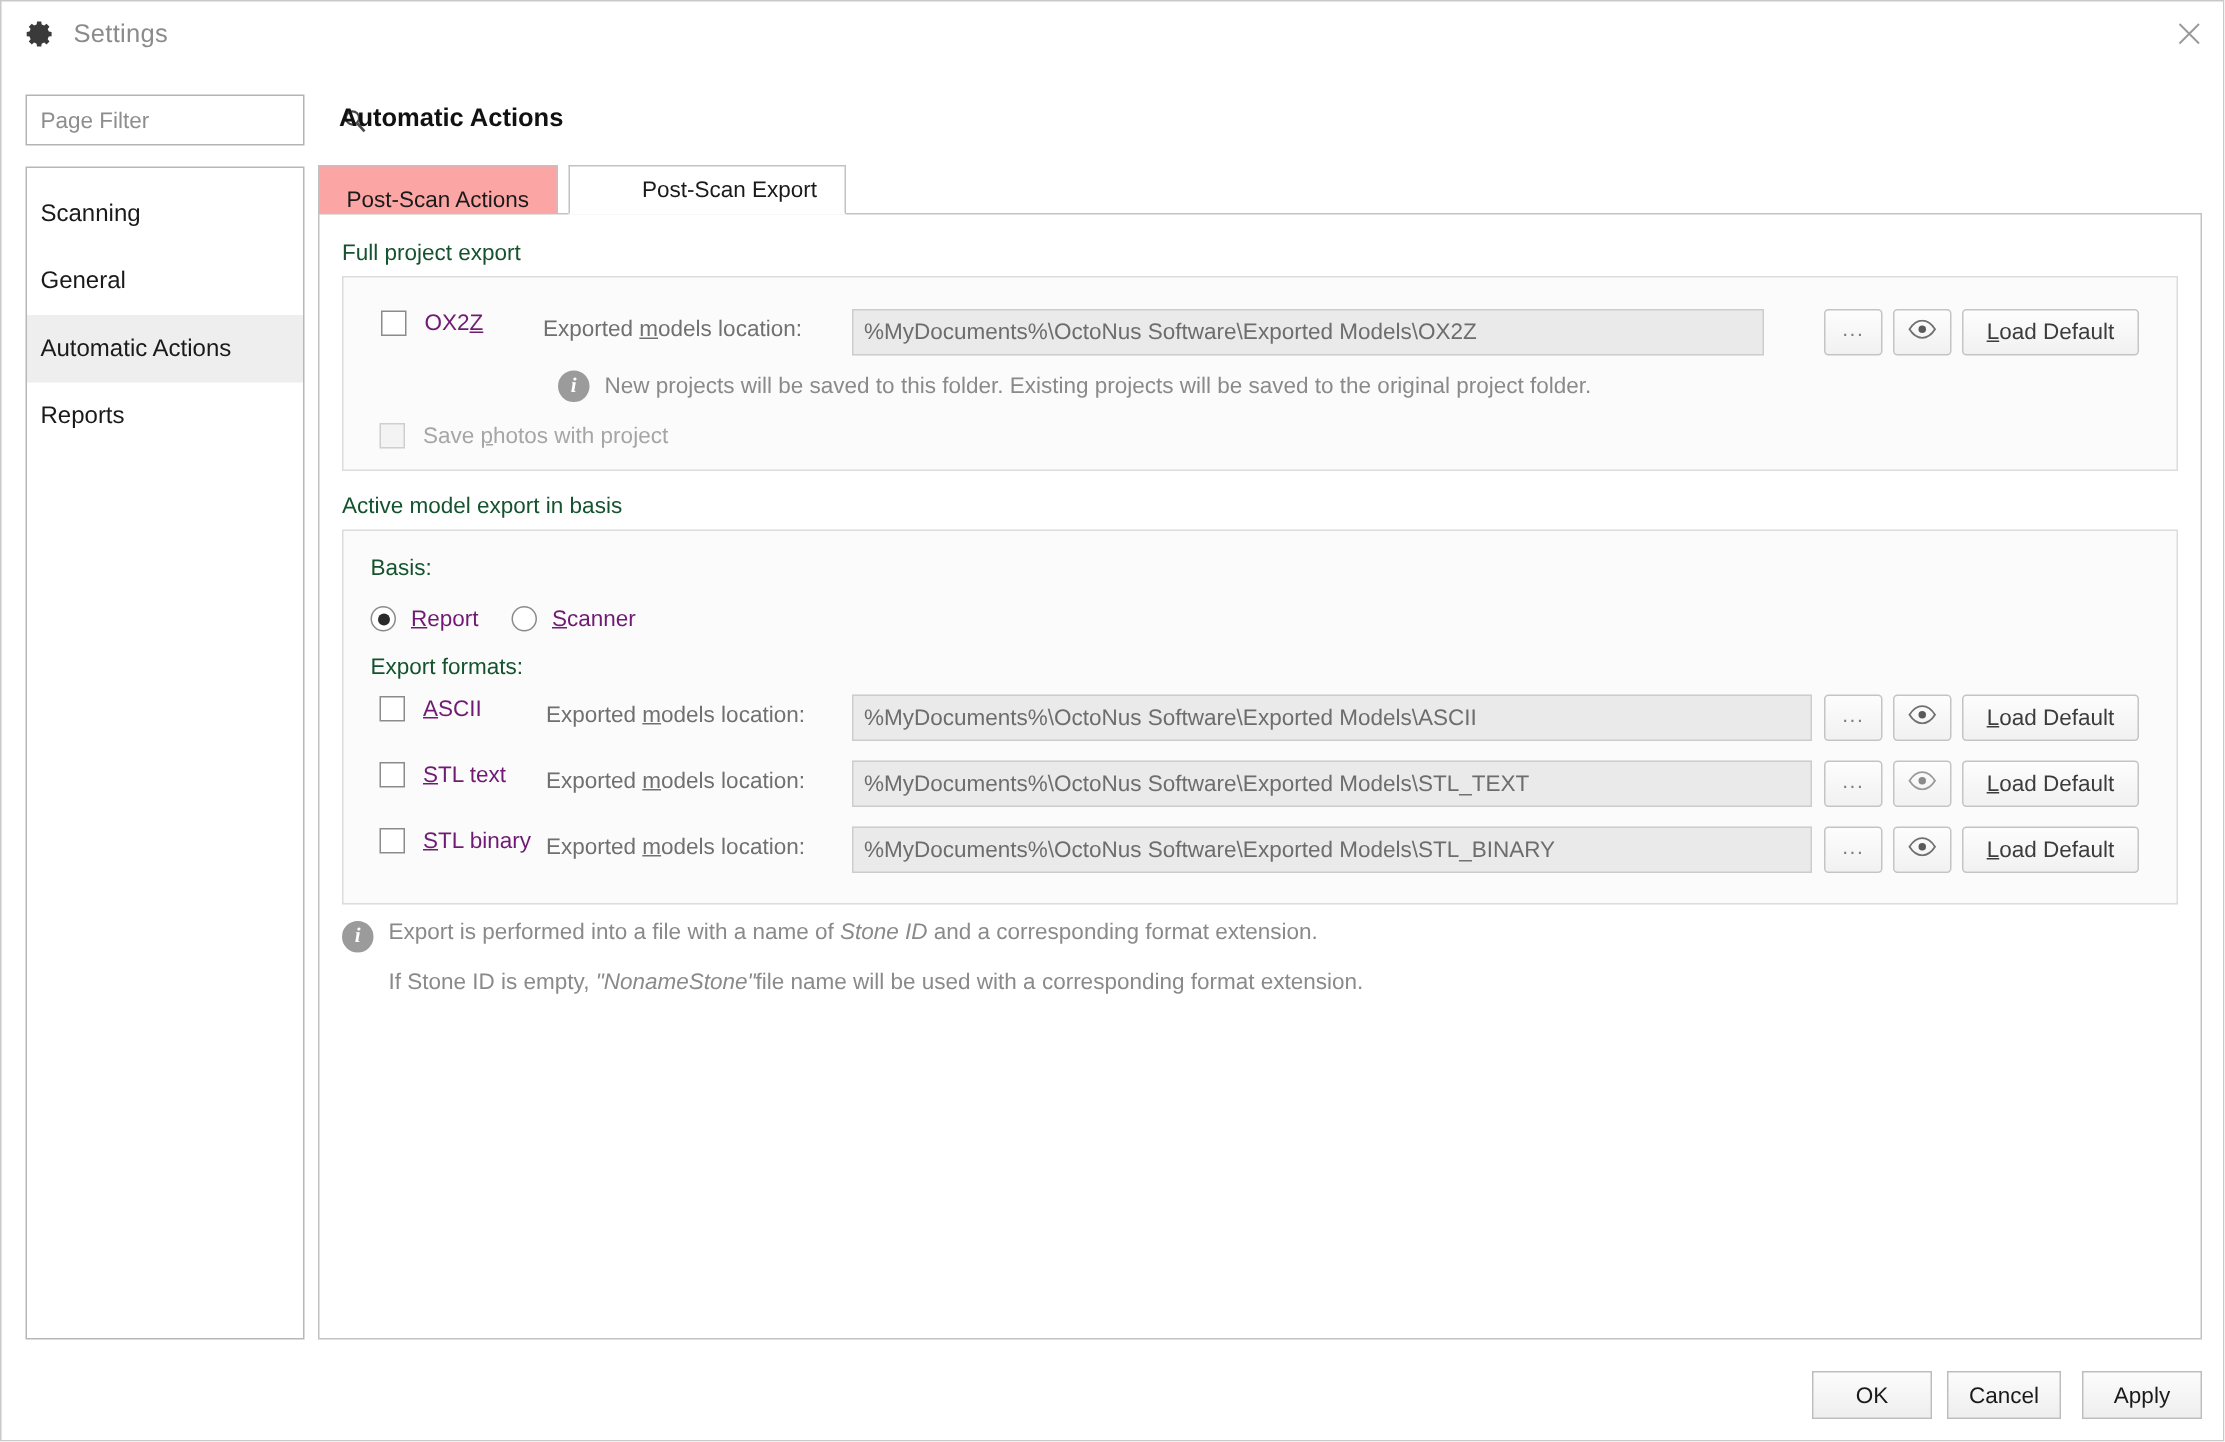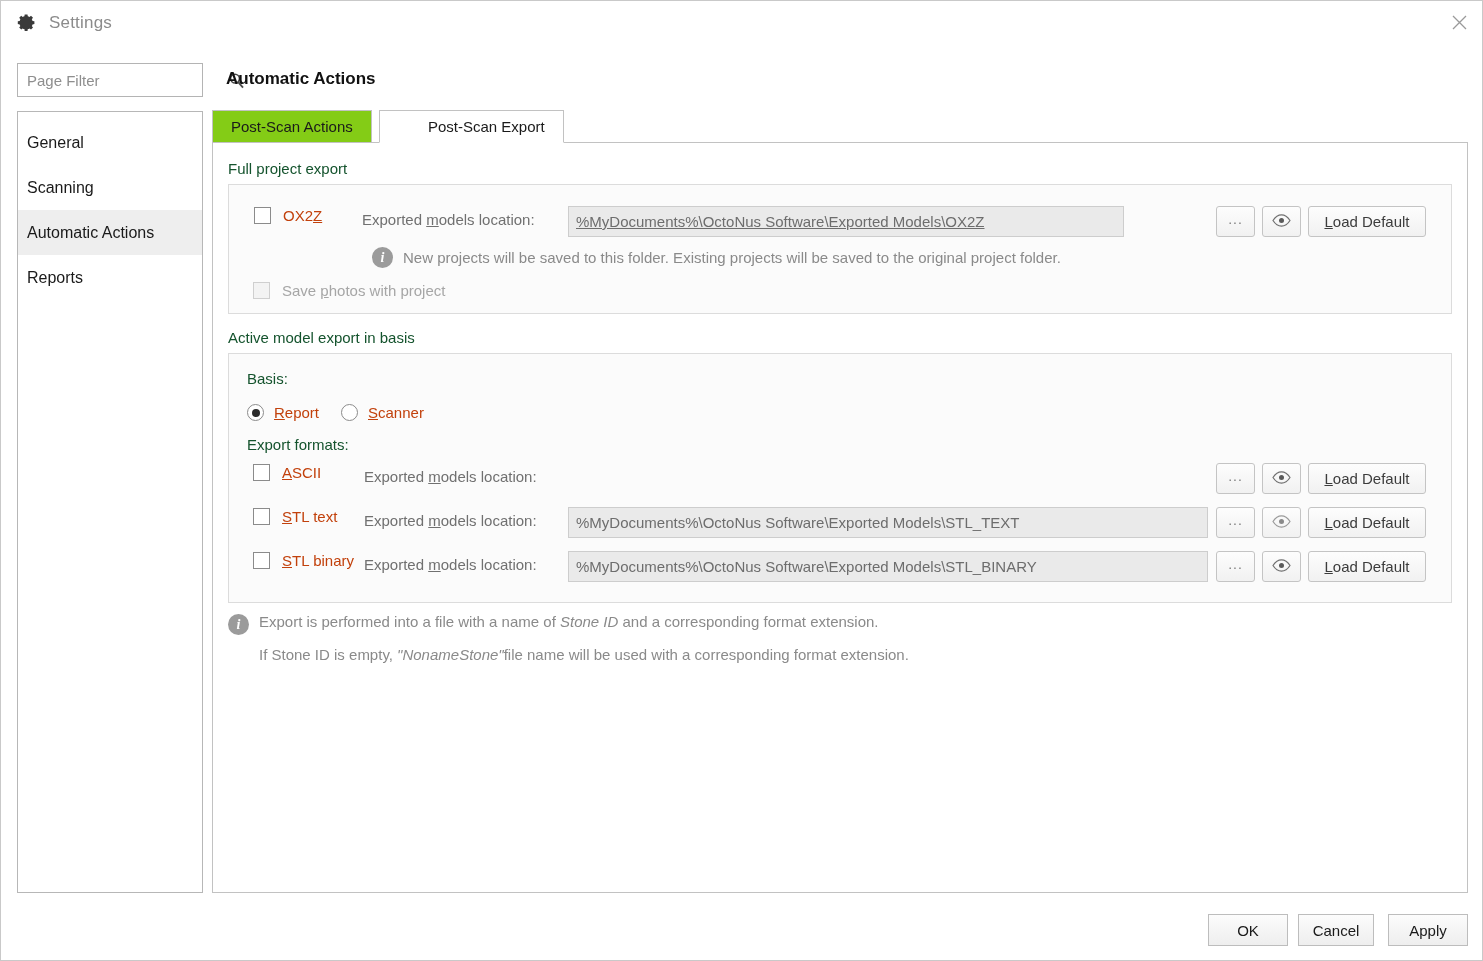--- a/index.html
+++ b/index.html
@@ -70,21 +70,21 @@
   }
   .tabs {
     position: absolute; left: 211px; top: 109px; width: 1256px; height: 33px;
   }
   .tab {
     position: absolute; top: 0; height: 33px;
     display: flex; align-items: center; justify-content: center;
     padding: 0 18px; font-size: 15px; color: #1a1a1a;
     border: 1px solid #c2c2c2;
   }
-  .tab.inactive { left: 0; background: #84cc16; border-bottom-color: #b6b6b6; }
+  .tab.inactive { left: 0; background: #fca5a5; border-bottom-color: #b6b6b6; align-items: flex-end; }
   .tab.active { left: 167px; background: #ffffff; border-bottom: 1px solid #ffffff; z-index: 3; padding-left: 48px; }
 
   .tab-body {
     position: absolute; left: 211px; top: 141px;
     width: 1256px; height: 751px;
     border: 1px solid #c2c2c2; background: #ffffff;
   }
 
   .section-label { font-size: 15px; color: #14532d; }
 
@@ -98,21 +98,21 @@
     background: #ffffff; display: inline-block; flex: none;
   }
   .cb.disabled { border-color: #cfcfcf; background: #f3f3f3; }
   .radio {
     width: 17px; height: 17px; border-radius: 50%;
     border: 1px solid #8b8b8b; background: #fff;
     display: inline-flex; align-items: center; justify-content: center; flex: none;
   }
   .radio .dot { width: 8px; height: 8px; border-radius: 50%; background: #2a2a2a; }
 
-  .lbl { font-size: 15px; color: #c2410c; }
+  .lbl { font-size: 15px; color: #701a75; }
   .lbl.disabled { color: #a6a6a6; }
   .lbl u { text-decoration: underline; }
 
   .field-label { font-size: 15px; color: #707070; }
   .field-label u { text-decoration: underline; }
 
   .textbox {
     height: 31px; border: 1px solid #cdcdcd; background: #eaeaea;
     display: flex; align-items: center; padding-left: 7px;
     font-size: 15px; color: #6d6d6d; overflow: hidden; white-space: nowrap;
@@ -176,24 +176,24 @@
     <span class="search-icon">
       <svg width="17" height="17" viewBox="0 0 17 17">
         <circle cx="7" cy="6.6" r="4.4" stroke="#4a4a4a" stroke-width="1.5" fill="none"></circle>
         <path d="M10.2 10.2 L15 15.6" stroke="#4a4a4a" stroke-width="1.8" fill="none"></path>
       </svg>
     </span>
   </div>
 
   <div class="nav-list">
     <div class="nav-item">
+      <span>Scanning</span>
+    </div>
+    <div class="nav-item">
       <span>General</span>
-    </div>
-    <div class="nav-item">
-      <span>Scanning</span>
     </div>
     <div class="nav-item selected">
       <span>Automatic Actions</span>
     </div>
     <div class="nav-item">
       <span>Reports</span>
     </div>
   </div>
 
   <div class="page-title">Automatic Actions</div>
@@ -213,21 +213,21 @@
 
     <div class="groupbox" style="position:absolute;left:15px;top:41px;width:1224px;height:130px;">
 
       <div class="row" style="position:absolute;left:25px;top:22px;">
         <span class="cb"></span>
         <span class="lbl" style="margin-left:12px;">OX2<u>Z</u></span>
       </div>
 
       <div class="field-label" style="position:absolute;left:133px;top:26px;">Exported <u>m</u>odels location:</div>
 
-      <div class="textbox" style="position:absolute;left:339px;top:21px;width:556px;text-decoration:underline;">%MyDocuments%\OctoNus Software\Exported Models\OX2Z</div>
+      <div class="textbox" style="position:absolute;left:339px;top:21px;width:608px;">%MyDocuments%\OctoNus Software\Exported Models\OX2Z</div>
 
       <div class="btn sm-dots" style="position:absolute;left:987px;top:21px;">...</div>
 
       <div class="btn eye" style="position:absolute;left:1033px;top:21px;">
         <span>
           <svg width="19" height="13" viewBox="0 0 19 13">
             <path d="M1 6.5 C4 1.8 7 0.8 9.5 0.8 C12 0.8 15 1.8 18 6.5 C15 11.2 12 12.2 9.5 12.2 C7 12.2 4 11.2 1 6.5 Z" stroke="#707070" stroke-width="1.2" fill="none"></path>
             <circle cx="9.5" cy="6.5" r="2.5" fill="#5a5a5a"></circle>
           </svg>
         </span>
@@ -264,20 +264,21 @@
         <span class="lbl" style="margin-left:10px;"><u>S</u>canner</span>
       </div>
 
       <div class="section-label" style="position:absolute;left:18px;top:82px;">Export formats:</div>
 
       <div class="row" style="position:absolute;left:24px;top:110px;">
         <span class="cb"></span>
         <span class="lbl" style="margin-left:12px;"><u>A</u>SCII</span>
       </div>
       <div class="field-label" style="position:absolute;left:135px;top:114px;">Exported <u>m</u>odels location:</div>
+      <div class="textbox" style="position:absolute;left:339px;top:109px;width:640px;">%MyDocuments%\OctoNus Software\Exported Models\ASCII</div>
       <div class="btn sm-dots" style="position:absolute;left:987px;top:109px;">...</div>
       <div class="btn eye" style="position:absolute;left:1033px;top:109px;">
         <span>
           <svg width="19" height="13" viewBox="0 0 19 13">
             <path d="M1 6.5 C4 1.8 7 0.8 9.5 0.8 C12 0.8 15 1.8 18 6.5 C15 11.2 12 12.2 9.5 12.2 C7 12.2 4 11.2 1 6.5 Z" stroke="#707070" stroke-width="1.2" fill="none"></path>
             <circle cx="9.5" cy="6.5" r="2.5" fill="#5a5a5a"></circle>
           </svg>
         </span>
       </div>
       <div class="btn load" style="position:absolute;left:1079px;top:109px;"><u>L</u>oad Default</div>

